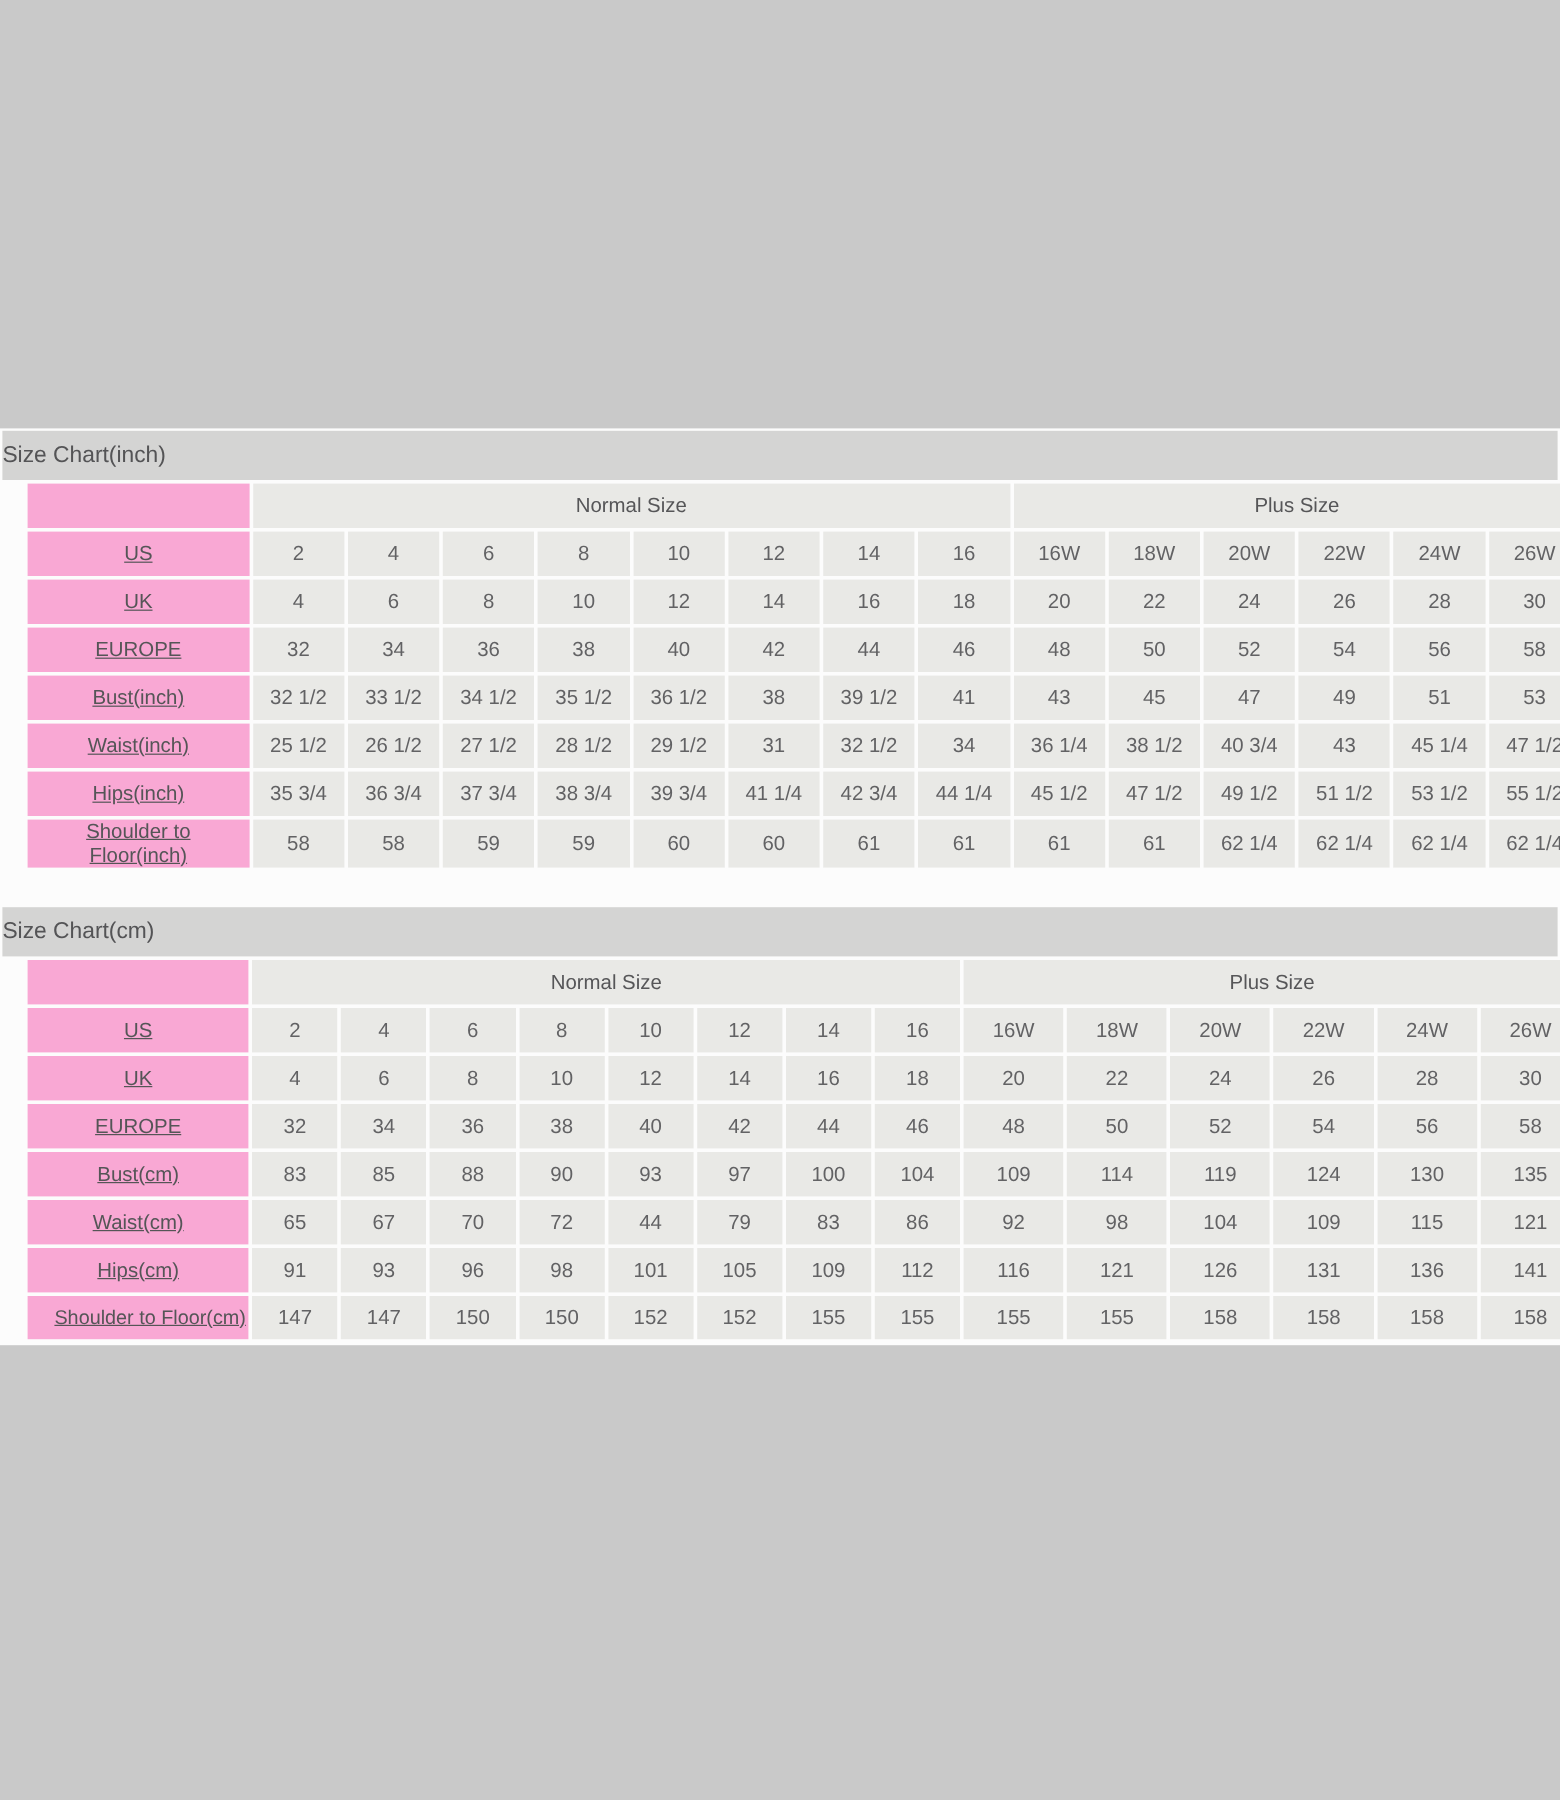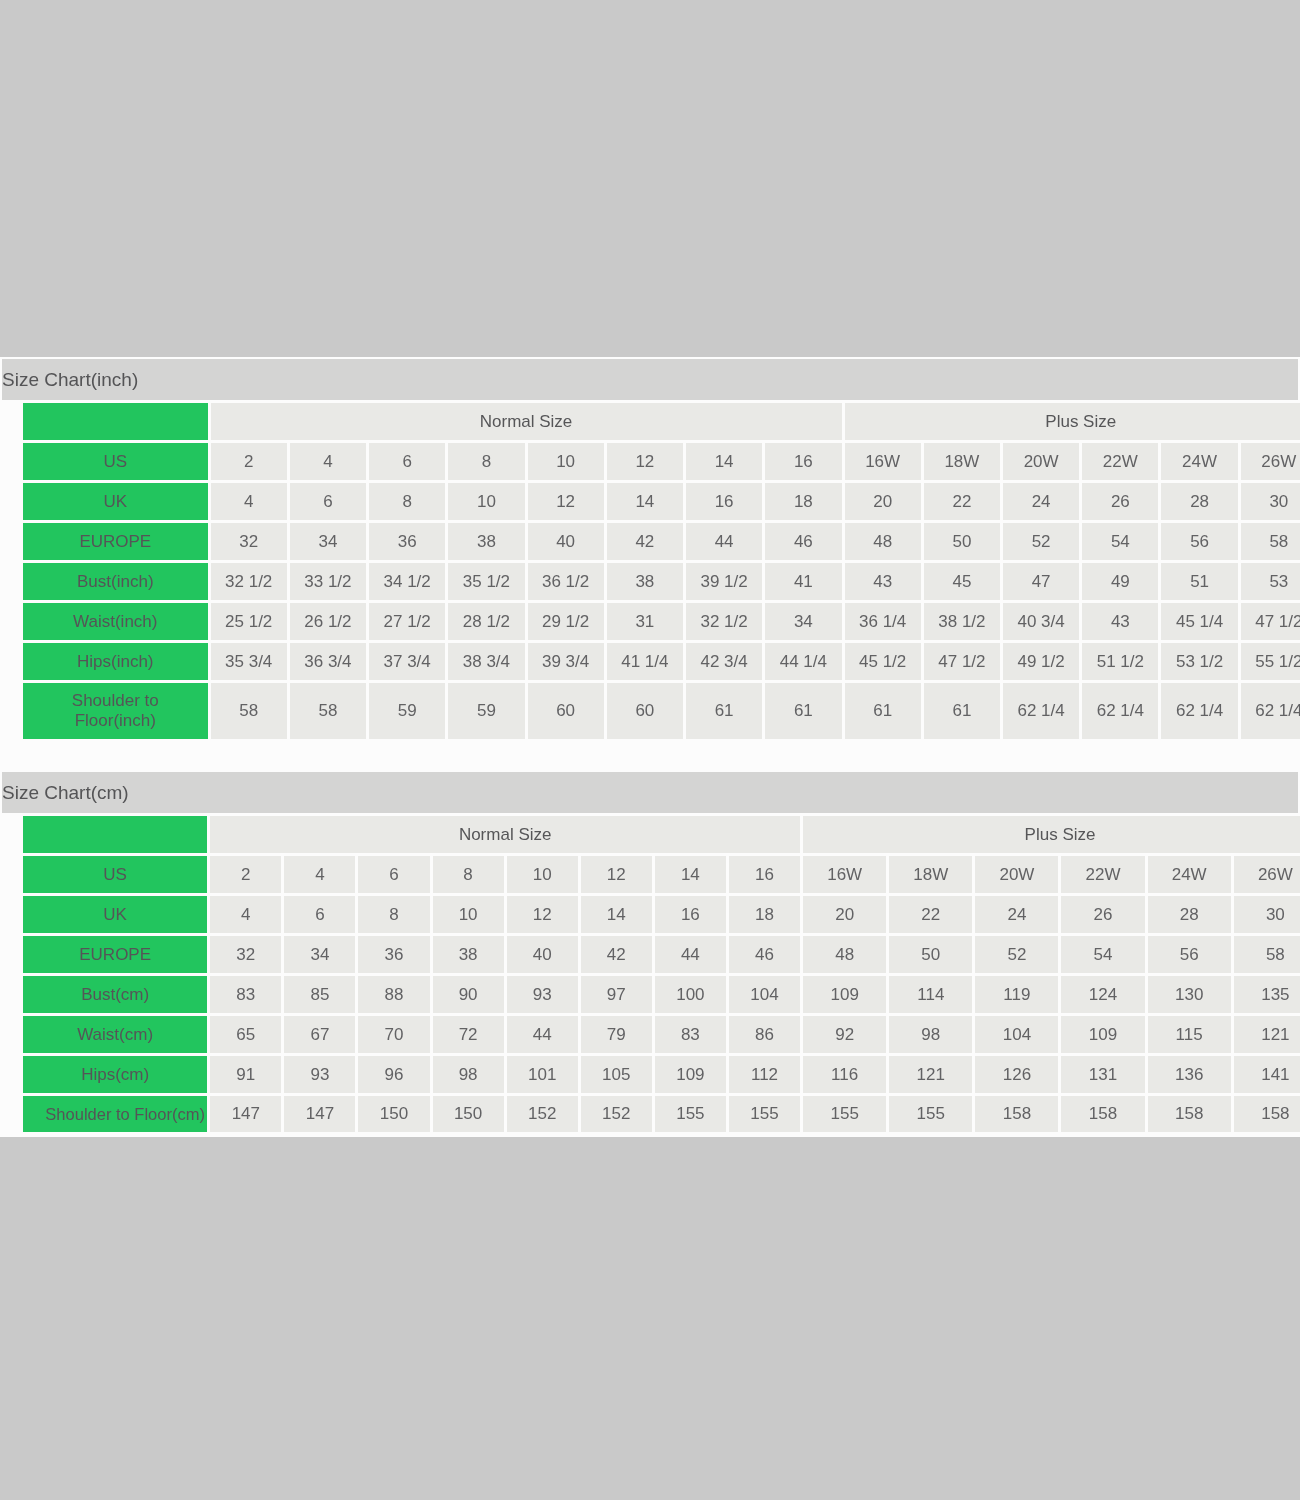--- a/index.html
+++ b/index.html
@@ -41,39 +41,40 @@
   }
   .size-table td {
     height: 37px;
     text-align: center;
     vertical-align: middle;
     padding: 0;
     font-size: 17px;
     overflow: hidden;
   }
   .size-table td.label-cell {
-    background: #22c55e;
+    background: #f9a8d4;
     color: #555557;
     white-space: pre-line;
     line-height: 1.15;
+    text-decoration: underline;
   }
   .size-table td.data-cell {
     background: #e9e9e6;
     color: #626264;
   }
   .size-table td.group-header {
     color: #565658;
   }
   
   col.col-label { width: 184px; }
   .block-inch col.col-normal, .block-inch col.col-plus { width: 76px; }
   .block-cm col.col-normal { width: 71px; }
   .block-cm col.col-plus { width: 83px; }
   
-  .block-inch .size-table tr:last-child td { height: 56px; }
+  .block-inch .size-table tr:last-child td { height: 40px; }
   .block-cm .size-table tr:last-child td { height: 36px; }
   .block-cm .size-table tr:last-child td.label-cell { font-size: 16.5px; padding-left: 20px; }
   .table-gap {
     height: 30px;
     background: #fcfcfc;
   }
 </style>
 </head>
 <body>
 

